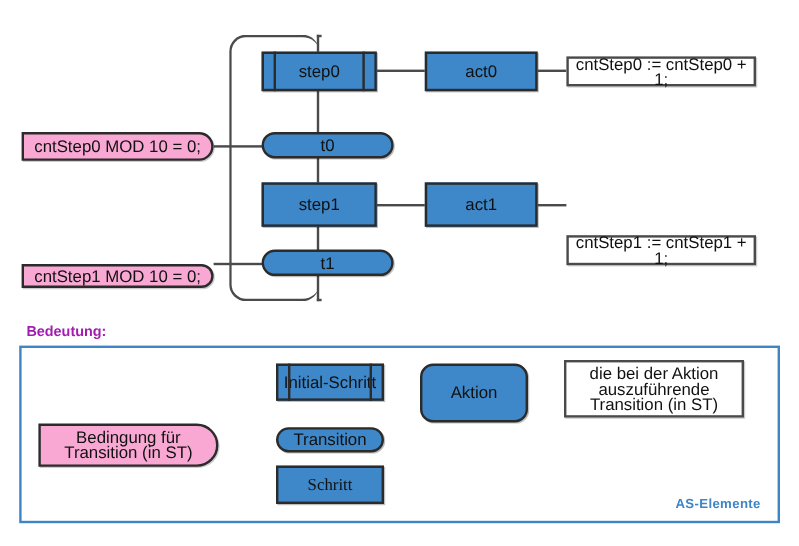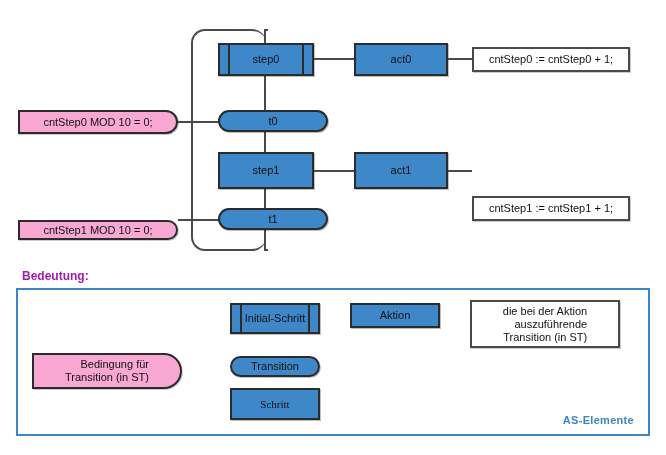--- a/index.html
+++ b/index.html
@@ -22,23 +22,23 @@
     height: 455px;
   }
 
   
   .node {
     position: absolute;
     box-sizing: border-box;
     display: flex;
     align-items: center;
     justify-content: center;
-    text-align: right;
+    text-align: center;
     color: #111111;
-    font-size: 11px;
+    font-size: 14px;
     line-height: 13px;
     white-space: pre-line;
   }
 
   
   .step {
     background: #3e87c8;
     border: 2px solid #2b2b2b;
     box-shadow: 1px 1px 0 rgba(0,0,0,0.25);
   }
@@ -201,21 +201,21 @@
   </div>
 
   <div id="legend-title">Bedeutung:</div>
 
   <div id="legend-box">
 
     <div class="node initial-step" style="left:212px; top:13px; width:90px; height:31px;">
       <span>Initial-Schritt</span>
     </div>
 
-    <div class="node action" style="left:332px; top:13px; width:90px; height:25px;">
+    <div class="node action" style="left:332px; top:13px; width:90px; height:49px;border-radius:11px;">
       <span>Aktion</span>
     </div>
 
     <div class="node st-box" style="left:452px; top:10px; width:150px; height:48px;">
       <span>die bei der Aktion
 auszuführende
 Transition (in ST)</span>
     </div>
 
     <div class="node cond-box" style="left:14px; top:63px; width:150px; height:36px;">

